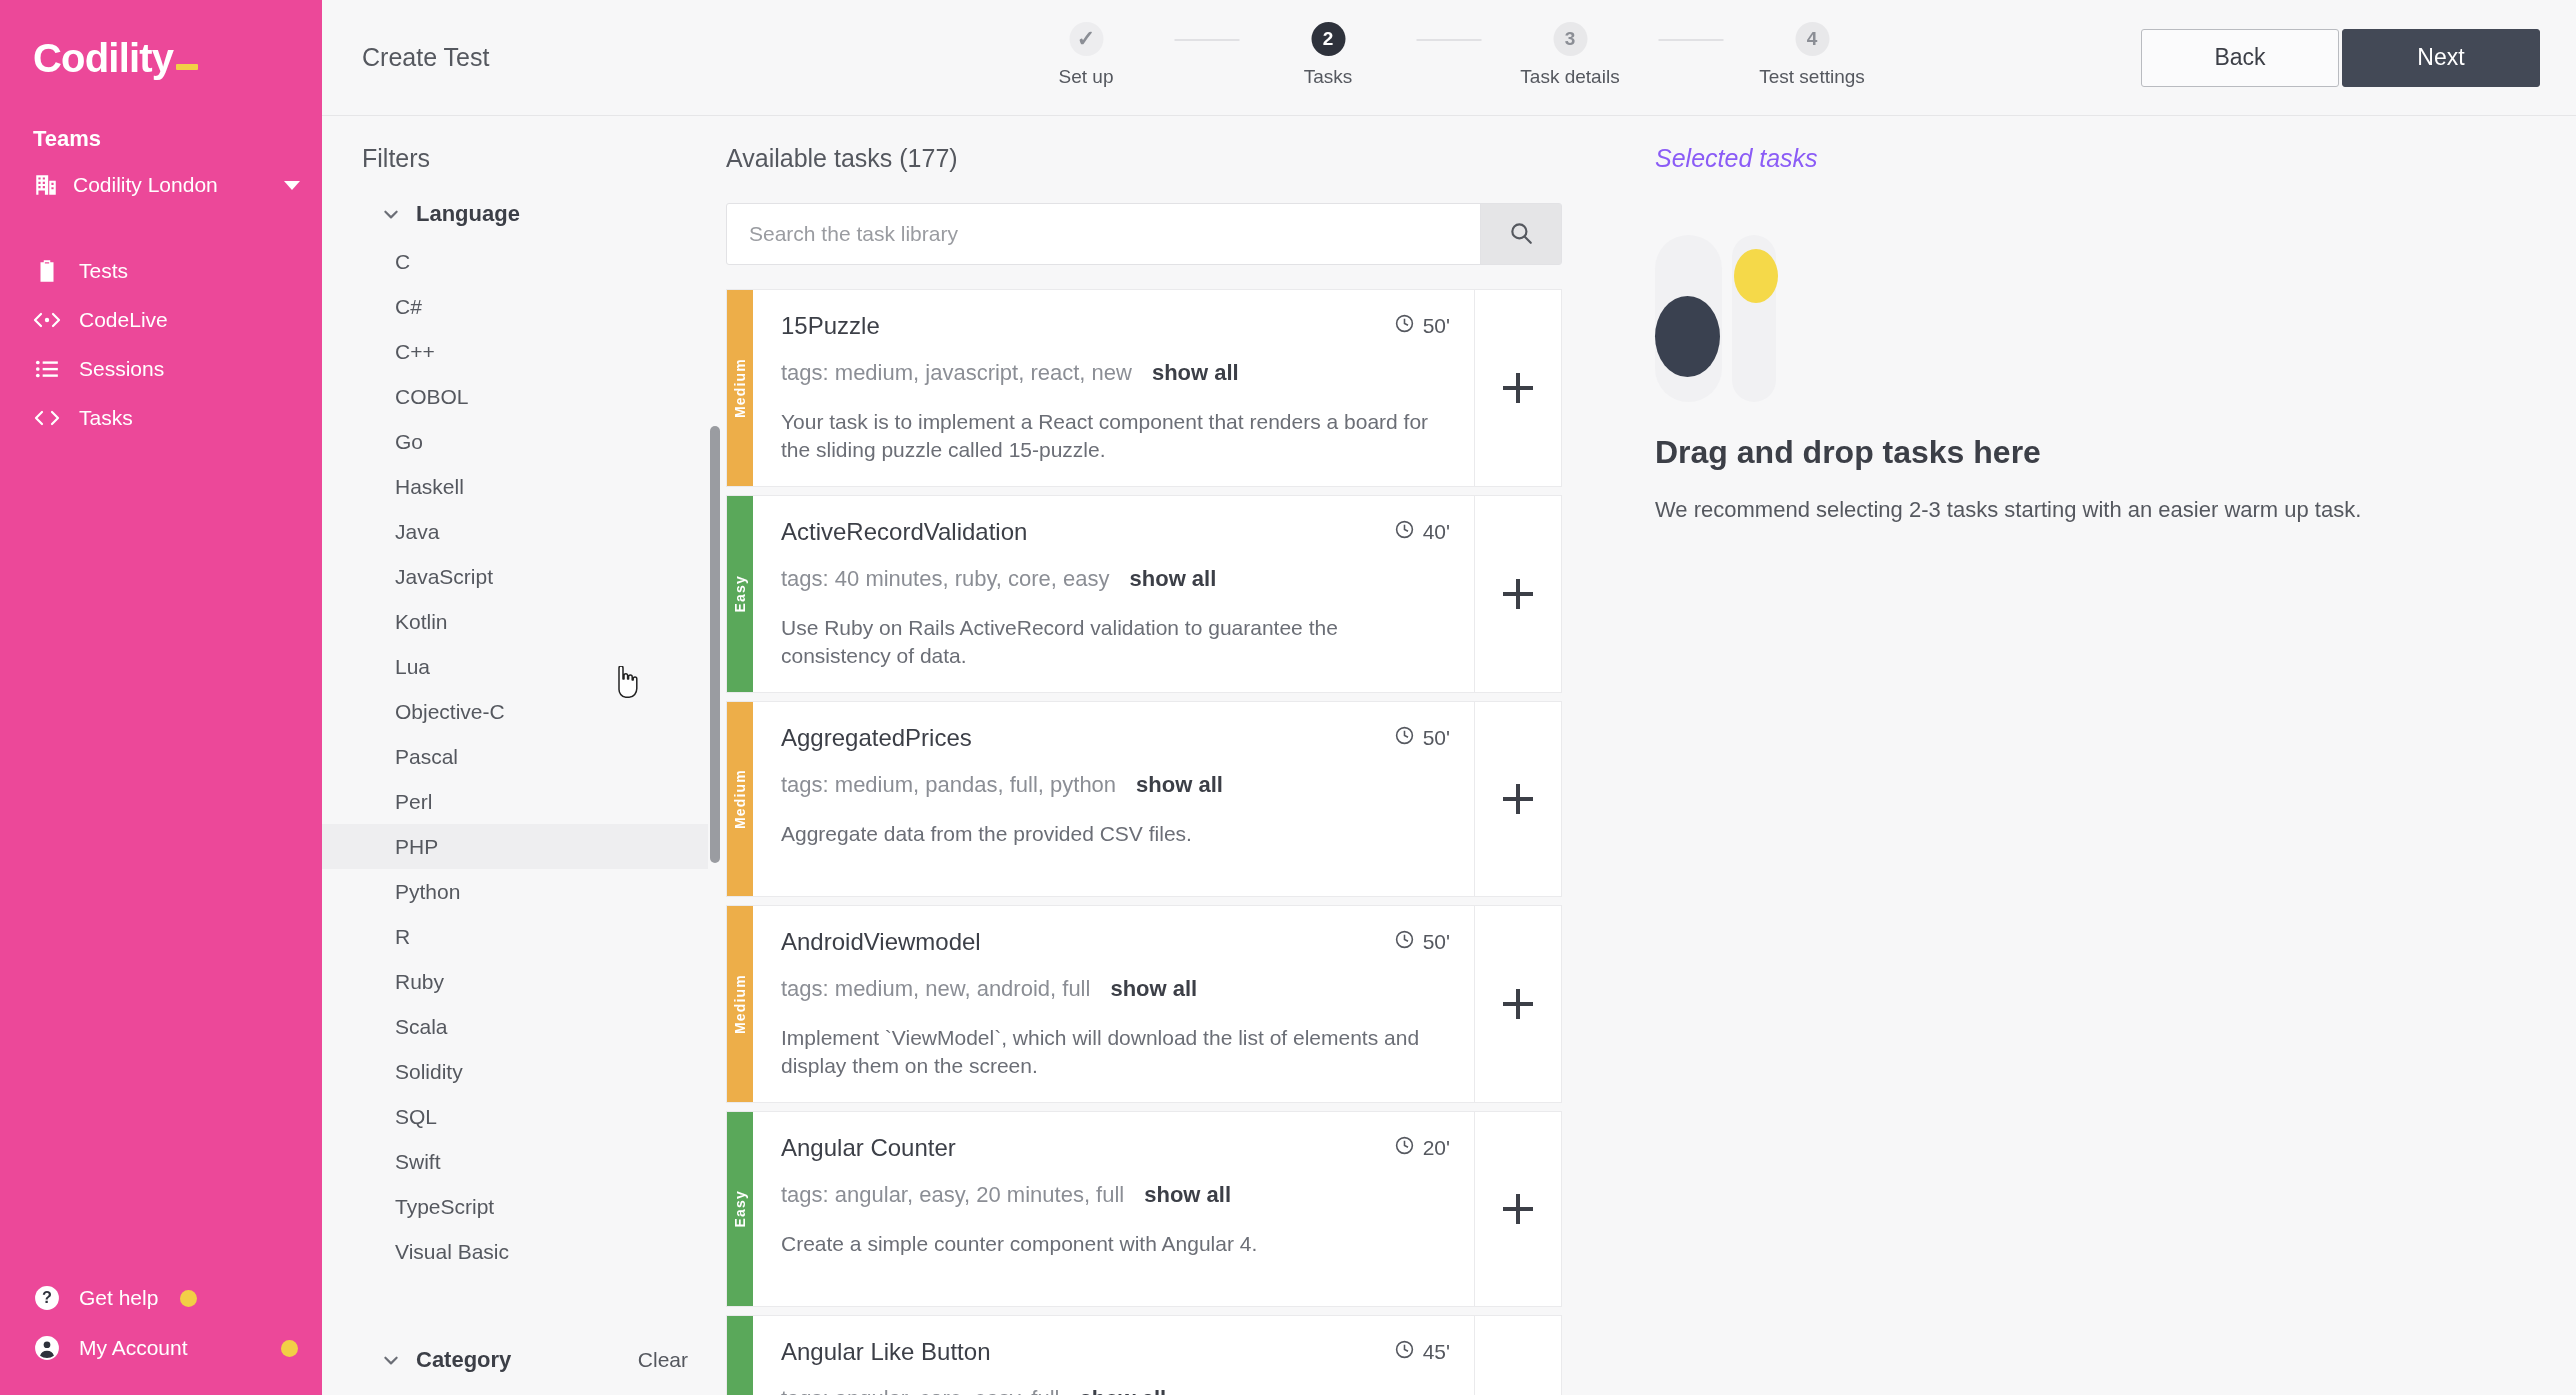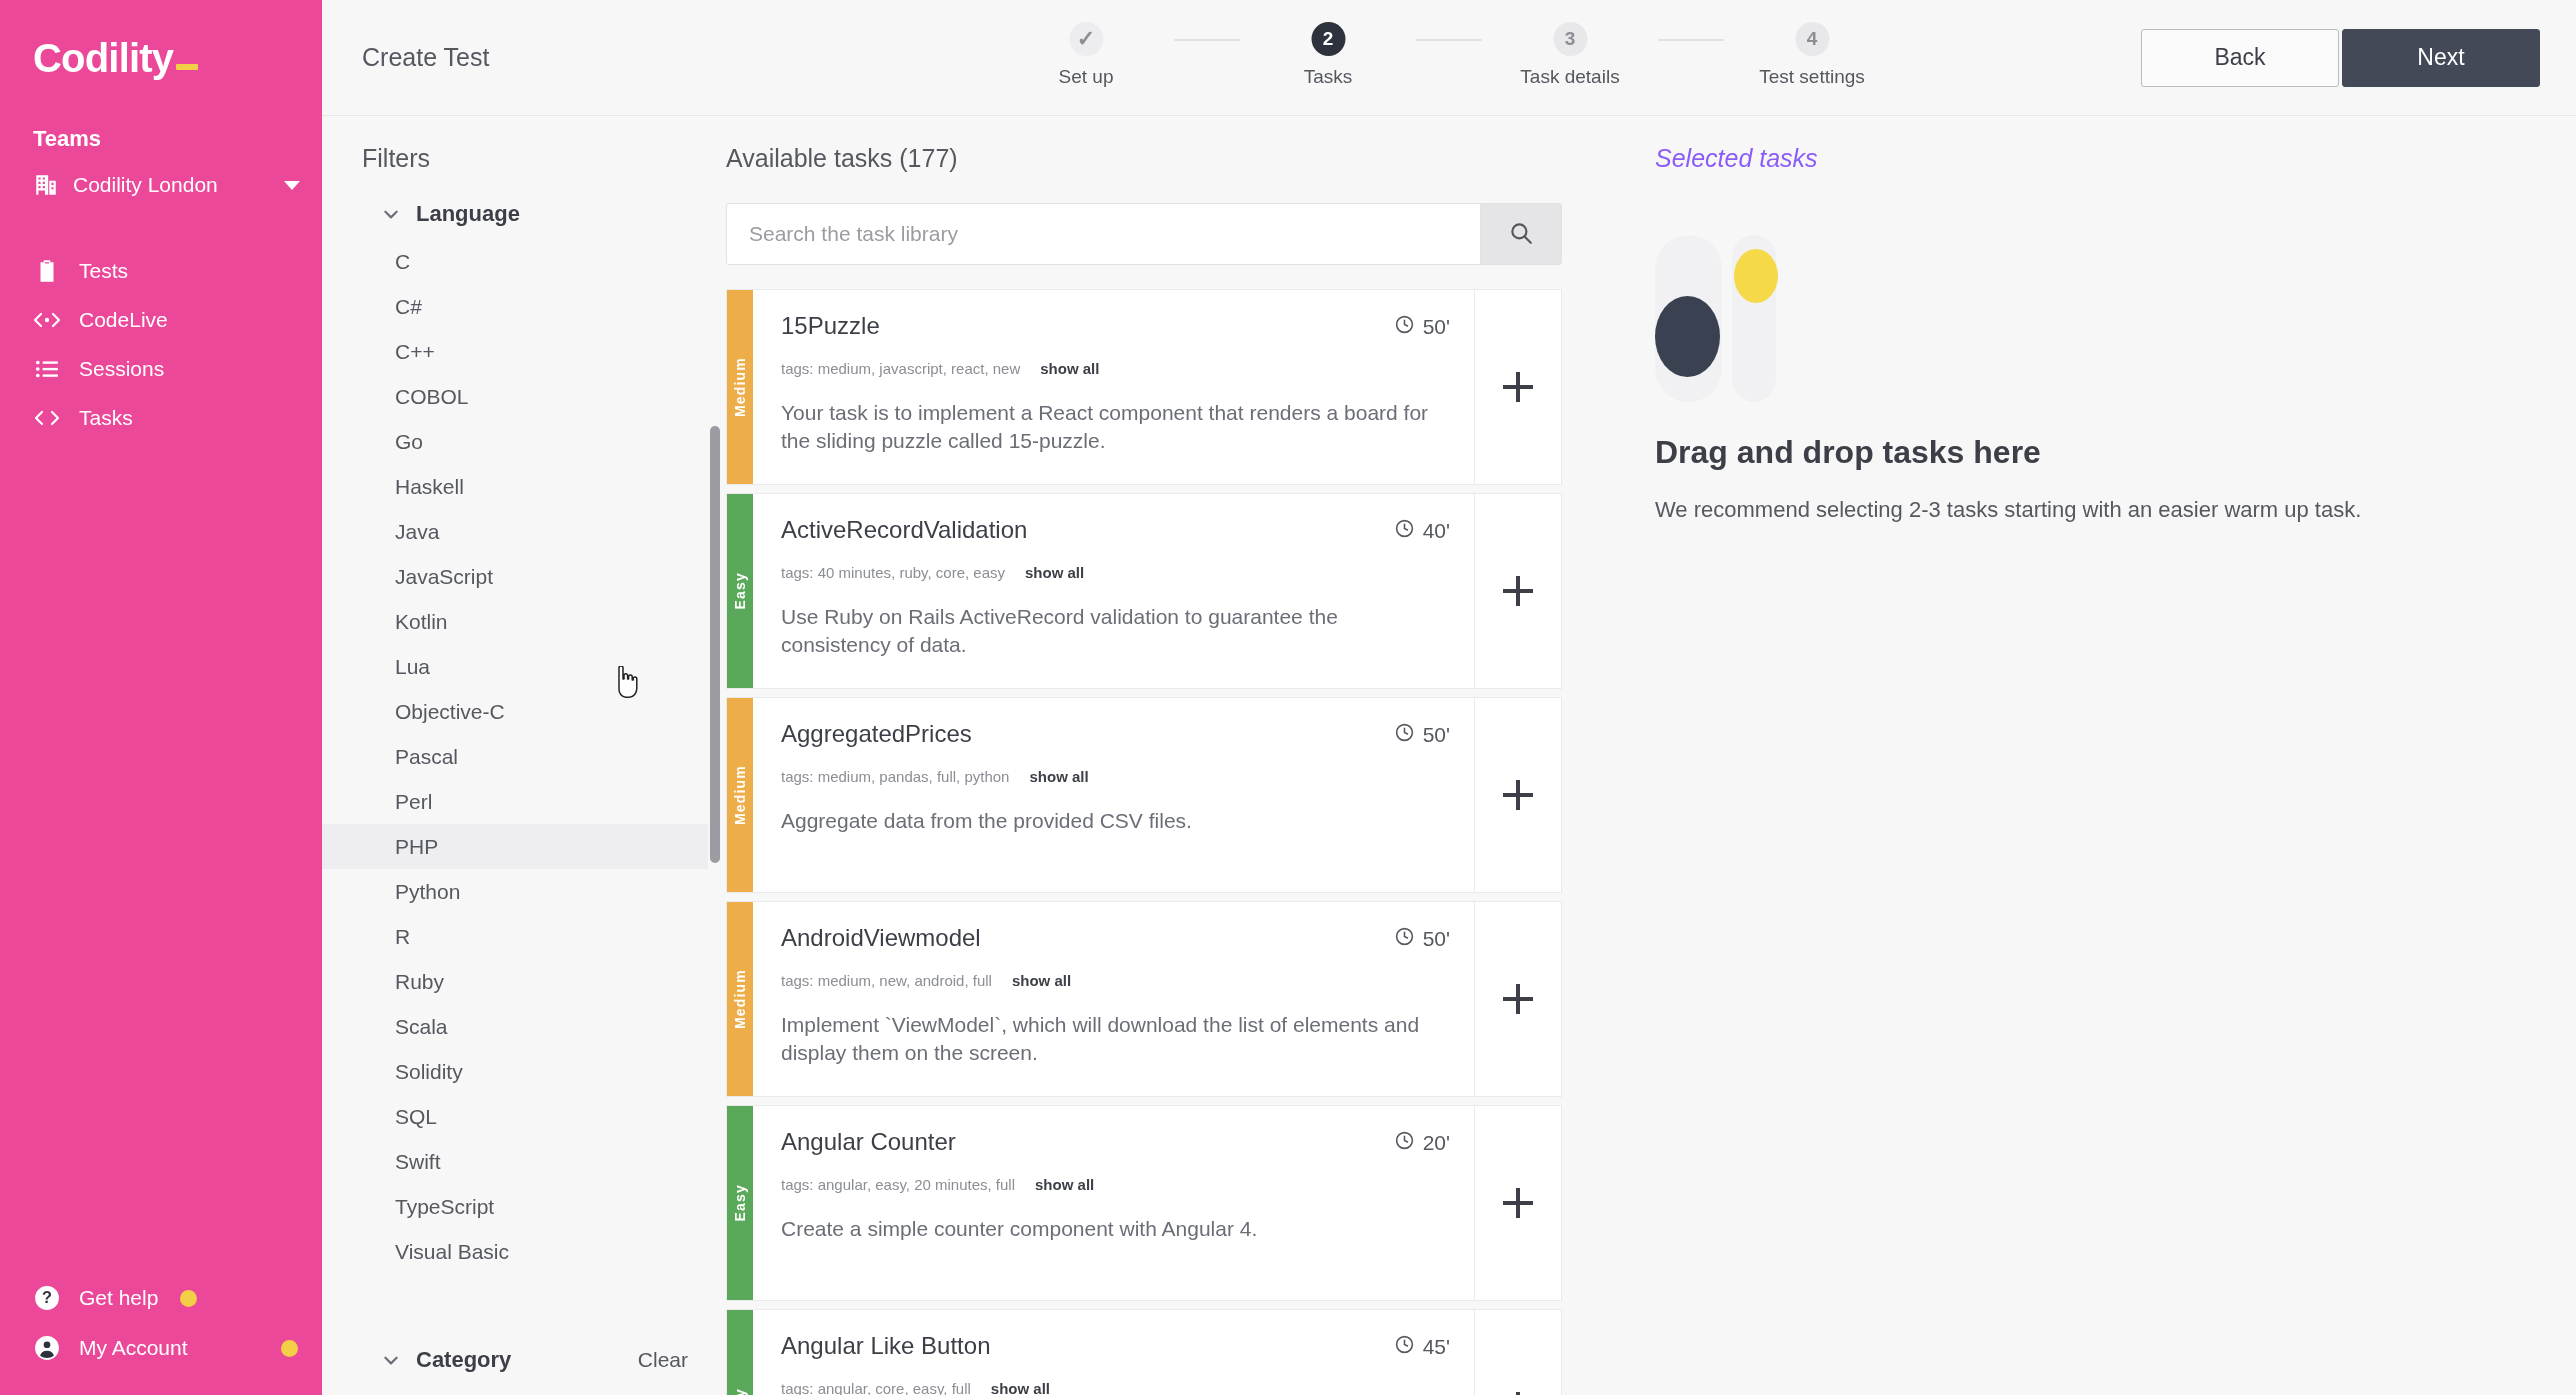--- a/index.html
+++ b/index.html
@@ -230,30 +230,30 @@
   .diff-strip span {
     writing-mode: vertical-rl;
     transform: rotate(180deg);
     font-size: 14px; font-weight: 700;
     letter-spacing: 1.2px;
     color: #ffffff;
   }
   .diff-medium { background: #edae49; }
   .diff-easy { background: #5aa85a; }
   .task-body { flex: 1; padding: 22px 24px 22px 28px; min-width: 0; }
-  .task-top { display: flex; align-items: flex-end; }
+  .task-top { display: flex; align-items: center; }
   .task-title { font-size: 24px; color: #3c3f47; flex: 1; }
   .task-time {
     font-size: 21px; color: #55585f;
     display: flex; align-items: center; gap: 8px;
     white-space: nowrap; padding-left: 12px;
   }
   .task-tags {
     margin-top: 20px;
-    font-size: 15px; color: #8b8e95;
+    font-size: 22px; color: #8b8e95;
     display: flex; align-items: center; gap: 20px;
   }
   .show-all { color: #3c3f47; font-weight: 700; cursor: pointer; }
   .task-desc {
     margin-top: 22px;
     font-size: 21px; line-height: 1.33;
     color: #6b6e76;
   }
   .add-col {
     width: 87px; flex: 0 0 87px;

